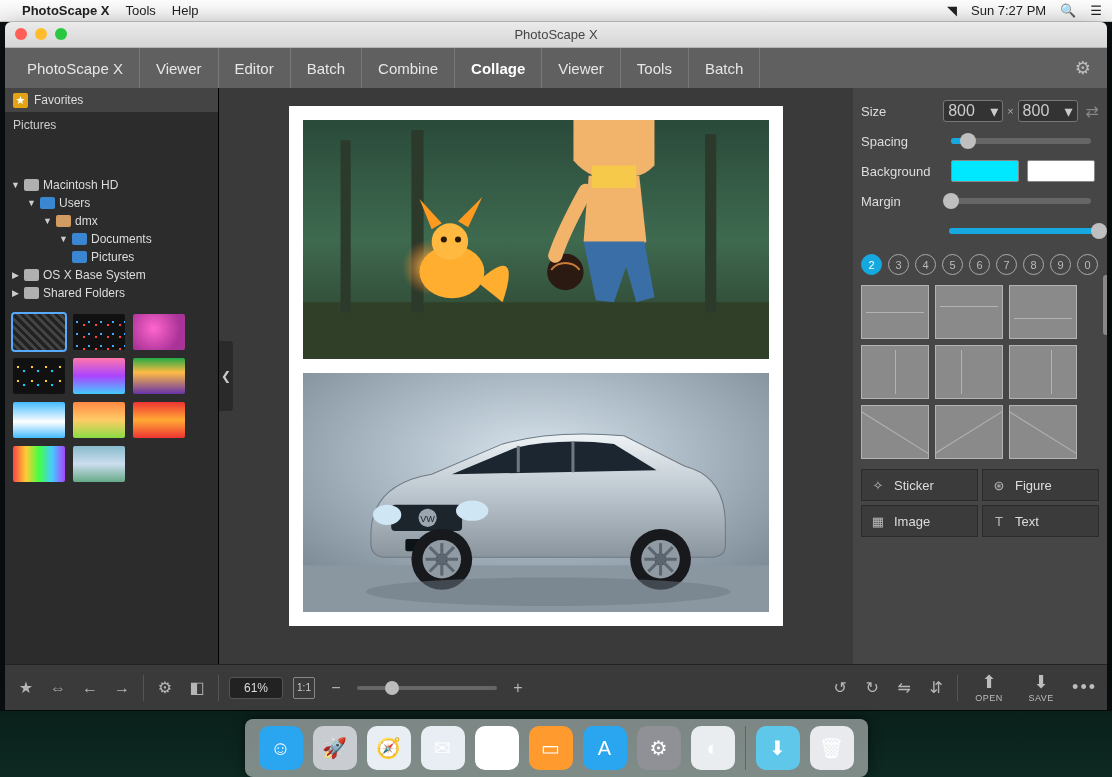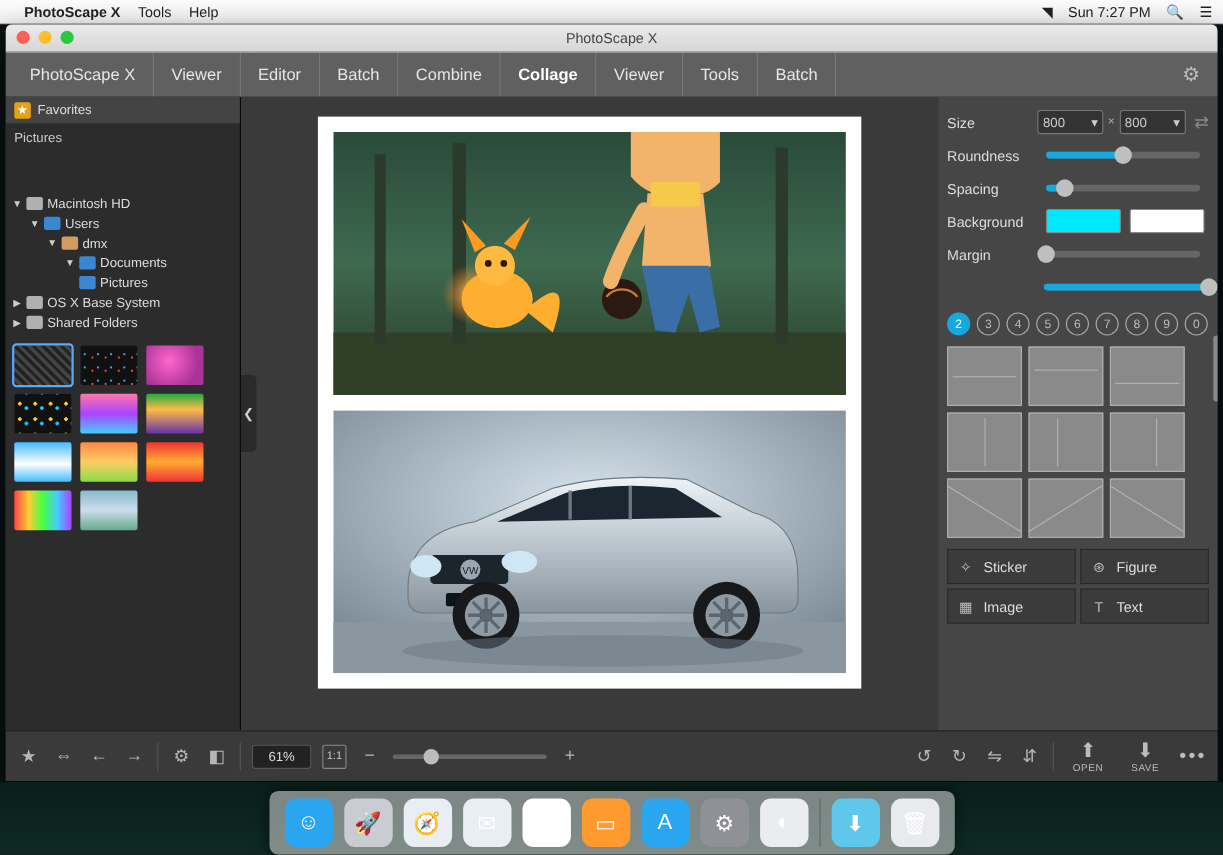--- a/index.html
+++ b/index.html
@@ -40,21 +40,21 @@
 .thumbs .th.sel { outline:2px solid #58aaff; }
 .canvaswrap { flex:1; position:relative; display:flex; align-items:flex-start; justify-content:center; background:#3a3a3a; }
 .collapse { position:absolute; left:0; top:50%; transform:translateY(-50%); width:14px; height:70px; background:#2a2a2a; color:#ccc; display:flex; align-items:center; justify-content:center; border-radius:0 4px 4px 0; cursor:pointer; font-size:12px; }
 .canvas { margin-top:18px; width:494px; height:520px; background:#fff; padding:14px; display:flex; flex-direction:column; gap:14px; }
 .slot { flex:1; display:flex; align-items:center; justify-content:center; overflow:hidden; }
 .slot svg { width:100%; height:100%; }
 .rightcol { width:254px; background:#464646; display:flex; flex-direction:column; padding:8px 8px 0 8px; font-size:13px; color:#ddd; }
 .prop { display:flex; align-items:center; height:30px; gap:6px; }
 .prop .lbl { width:84px; }
 .sizebox { display:flex; align-items:center; gap:4px; }
-.ssel { width:60px; height:22px; background:#333; border:1px solid #777; color:#ccc; font-size:12px; display:flex; align-items:center; justify-content:space-between; padding:0 4px; border-radius:3px; }
+.ssel { width:60px; height:22px; background:#333; border:1px solid #777; color:#ccc; font-size:16px; display:flex; align-items:center; justify-content:space-between; padding:0 4px; border-radius:3px; }
 .x { color:#aaa; font-size:11px; }
 .slider { position:relative; width:140px; height:6px; background:#666; border-radius:3px; }
 .slider .fill { position:absolute; height:6px; background:#15a9e0; border-radius:3px; }
 .slider .knob { position:absolute; top:-5px; width:16px; height:16px; background:#bfbfbf; border-radius:50%; }
 .swap { color:#888; font-size:16px; margin-left:4px; }
 .bgsw { display:flex; gap:8px; }
 .bgsw .sw { width:68px; height:22px; border:1px solid #888; border-radius:2px; }
 .nums { display:flex; gap:6px; margin-top:8px; }
 .nums .n { width:21px; height:21px; border:1px solid #aaa; color:#bbb; border-radius:50%; display:flex; align-items:center; justify-content:center; font-size:11px; cursor:pointer; }
 .nums .n.on { background:#15a9e0; border-color:#15a9e0; color:#fff; }
@@ -297,27 +297,20 @@
             </div>
           <span class="x">×</span>
           <div class="ssel">
               <span>800</span>
               <span>▾</span>
             </div>
           <span class="swap">⇄</span>
         </div>
       </div>
       <div class="prop">
-        <span class="lbl">Roundness</span>
-        <div class="slider">
-            <div class="fill" style="width:50%"></div>
-            <div class="knob" style="left:calc(50% - 8px)"></div>
-          </div>
-      </div>
-      <div class="prop">
         <span class="lbl">Spacing</span>
         <div class="slider">
             <div class="fill" style="width:12%"></div>
             <div class="knob" style="left:calc(12% - 8px)"></div>
           </div>
       </div>
       <div class="prop">
         <span class="lbl">Background</span>
         <div class="bgsw">
           <div class="sw" style="background:#00e8ff"></div>

